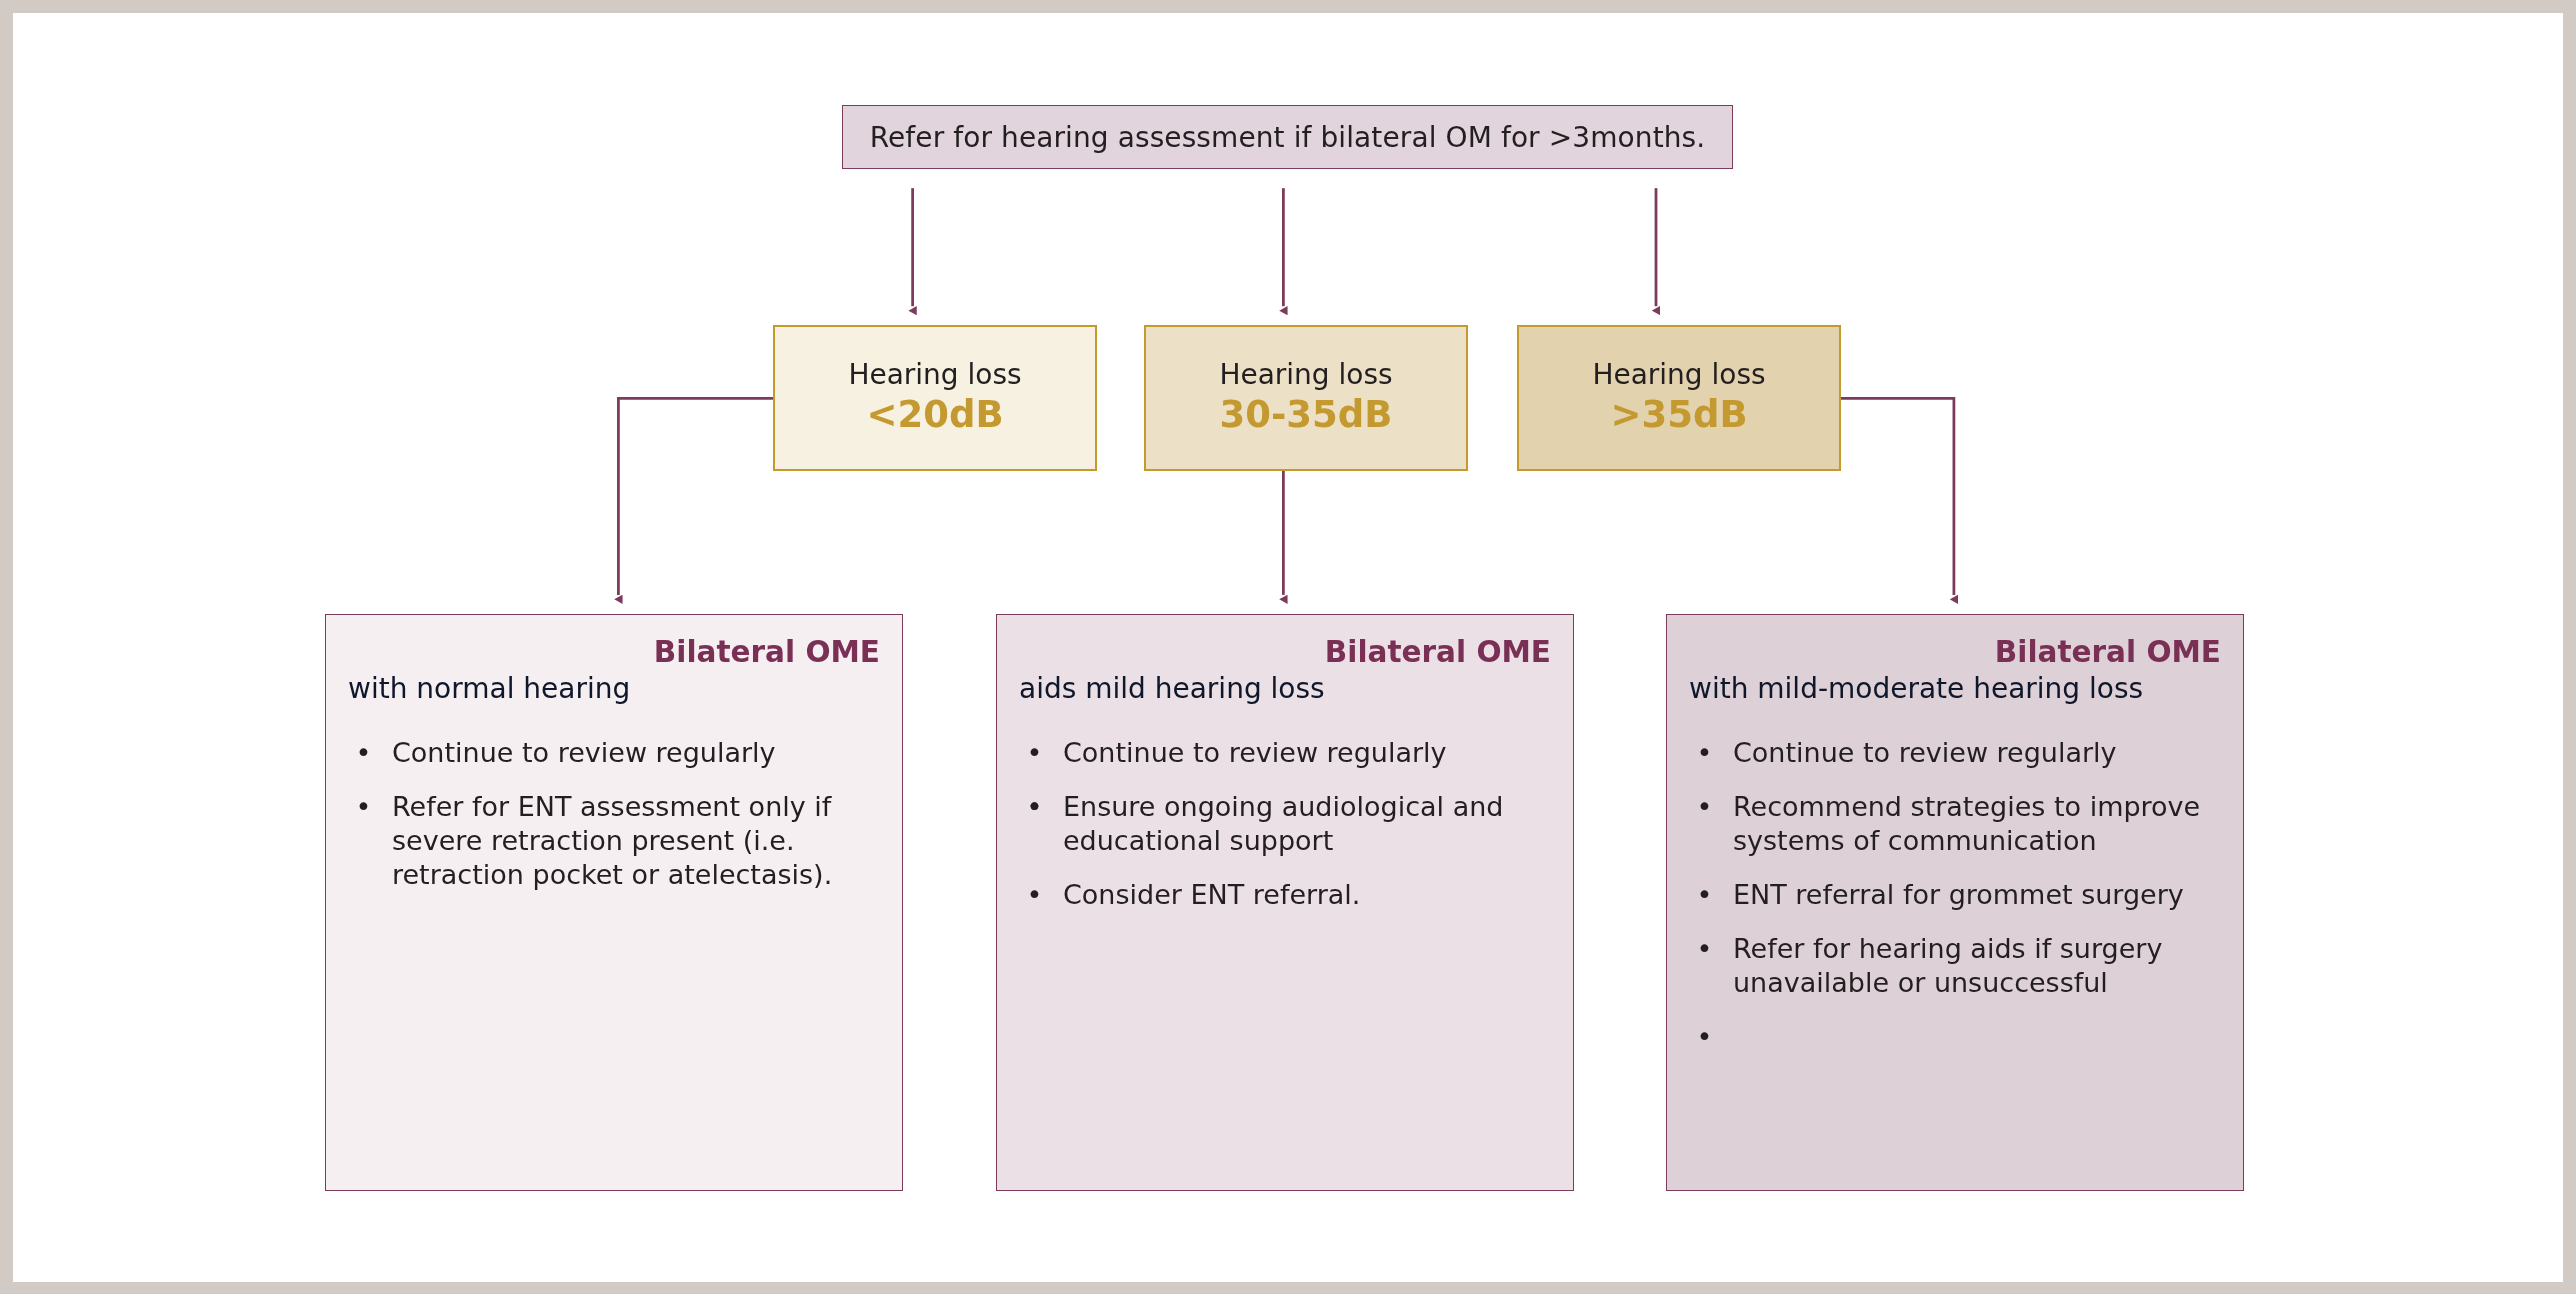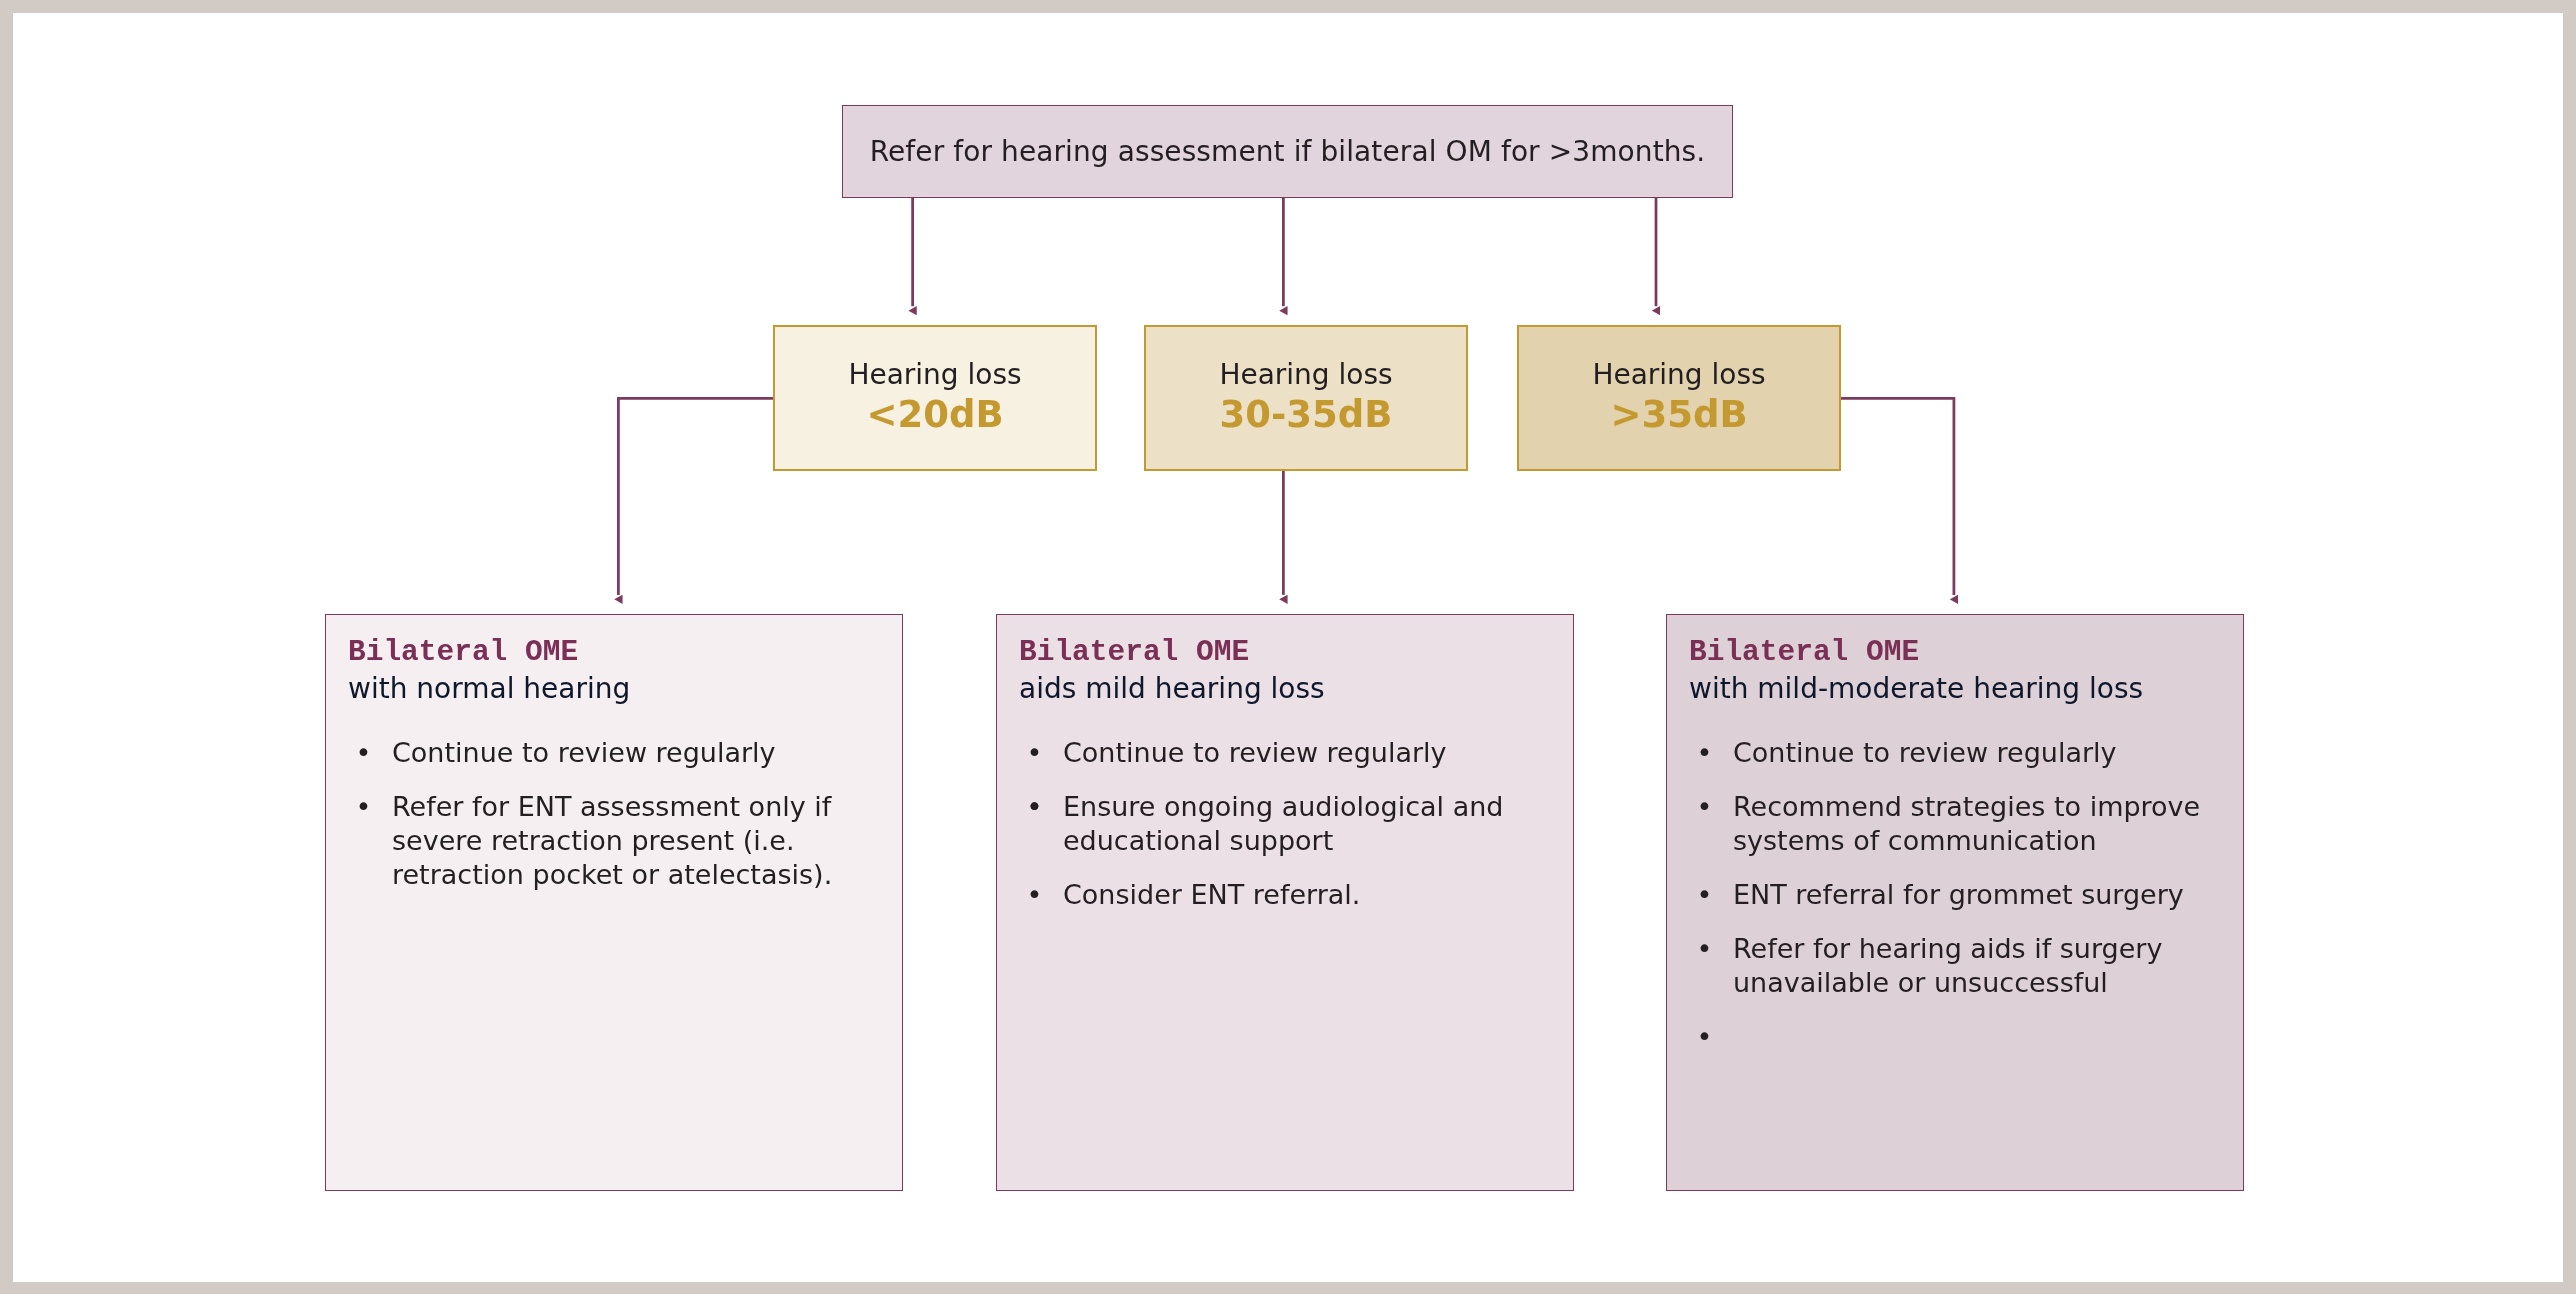--- a/index.html
+++ b/index.html
@@ -44,21 +44,21 @@
   .node {
     position: absolute;
     box-sizing: border-box;
   }
 
   
   #top-box {
     left: 842px;
     top: 105px;
     width: 891px;
-    height: 93px;
+    height: 64px;
     background: #e1d4dc;
     border: 1.8px solid #7c3a5c;
     display: flex;
     align-items: center;
     justify-content: center;
   }
   #top-box .label {
     font-size: 28px;
     color: #231f20;
     letter-spacing: 0.1px;
@@ -98,26 +98,25 @@
     width: 578px;
     height: 577px;
     border: 1.8px solid #7c3a5c;
     padding: 20px 22px 0 22px;
   }
   #panel-1 { left: 325px;  background: #f5eff2; }
   #panel-2 { left: 996px; background: #ebe0e6; }
   #panel-3 { left: 1666px; background: #ddd0d7; }
 
   .panel-title {
-    text-align: left;
+    text-align: right;
     font-size: 29.5px;
     font-weight: bold;
     color: #7a2f55;
     line-height: 1.18;
-    font-family: Liberation Mono, monospace;
   }
   .panel-subtitle {
     font-size: 28px;
     color: #0f172a;
     line-height: 1.2;
     margin-top: 1.8px;
   }
   .bullets {
     margin: 31px 0 0 0;
     padding: 0;

